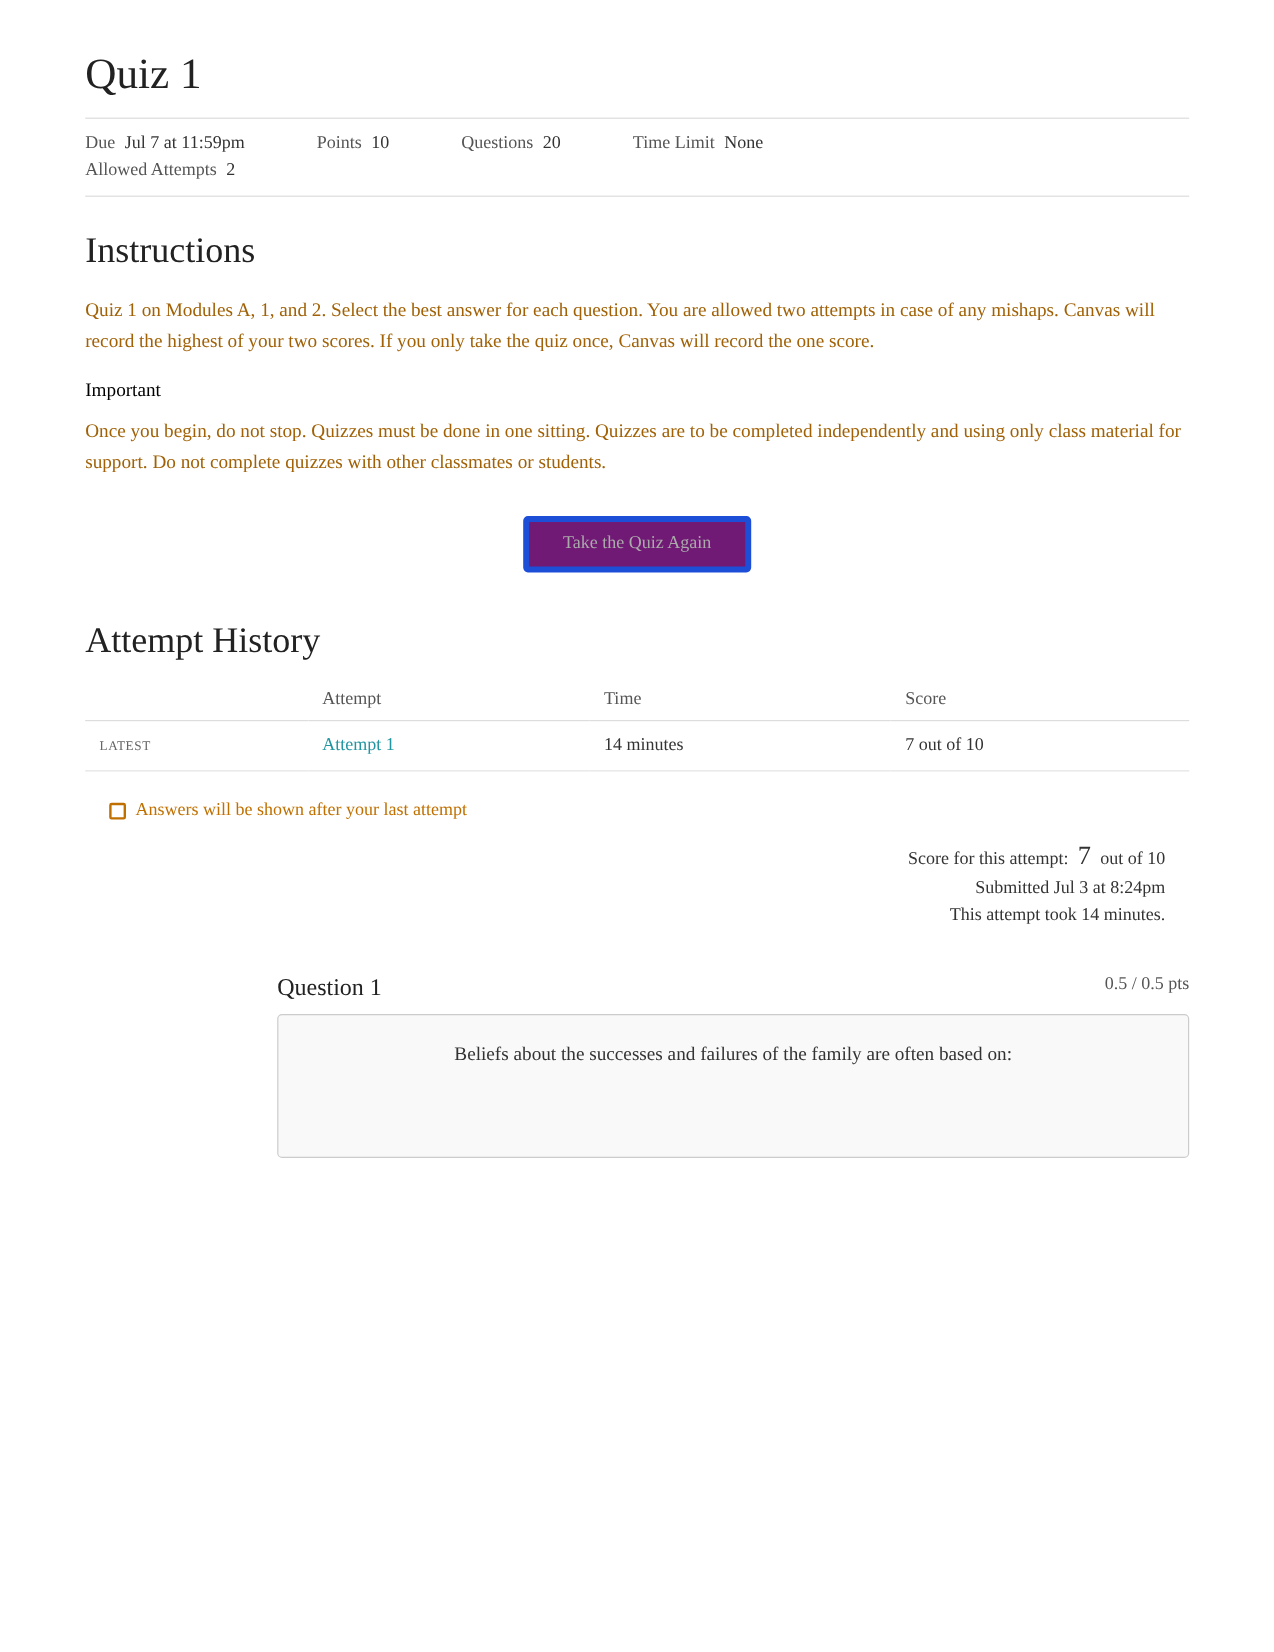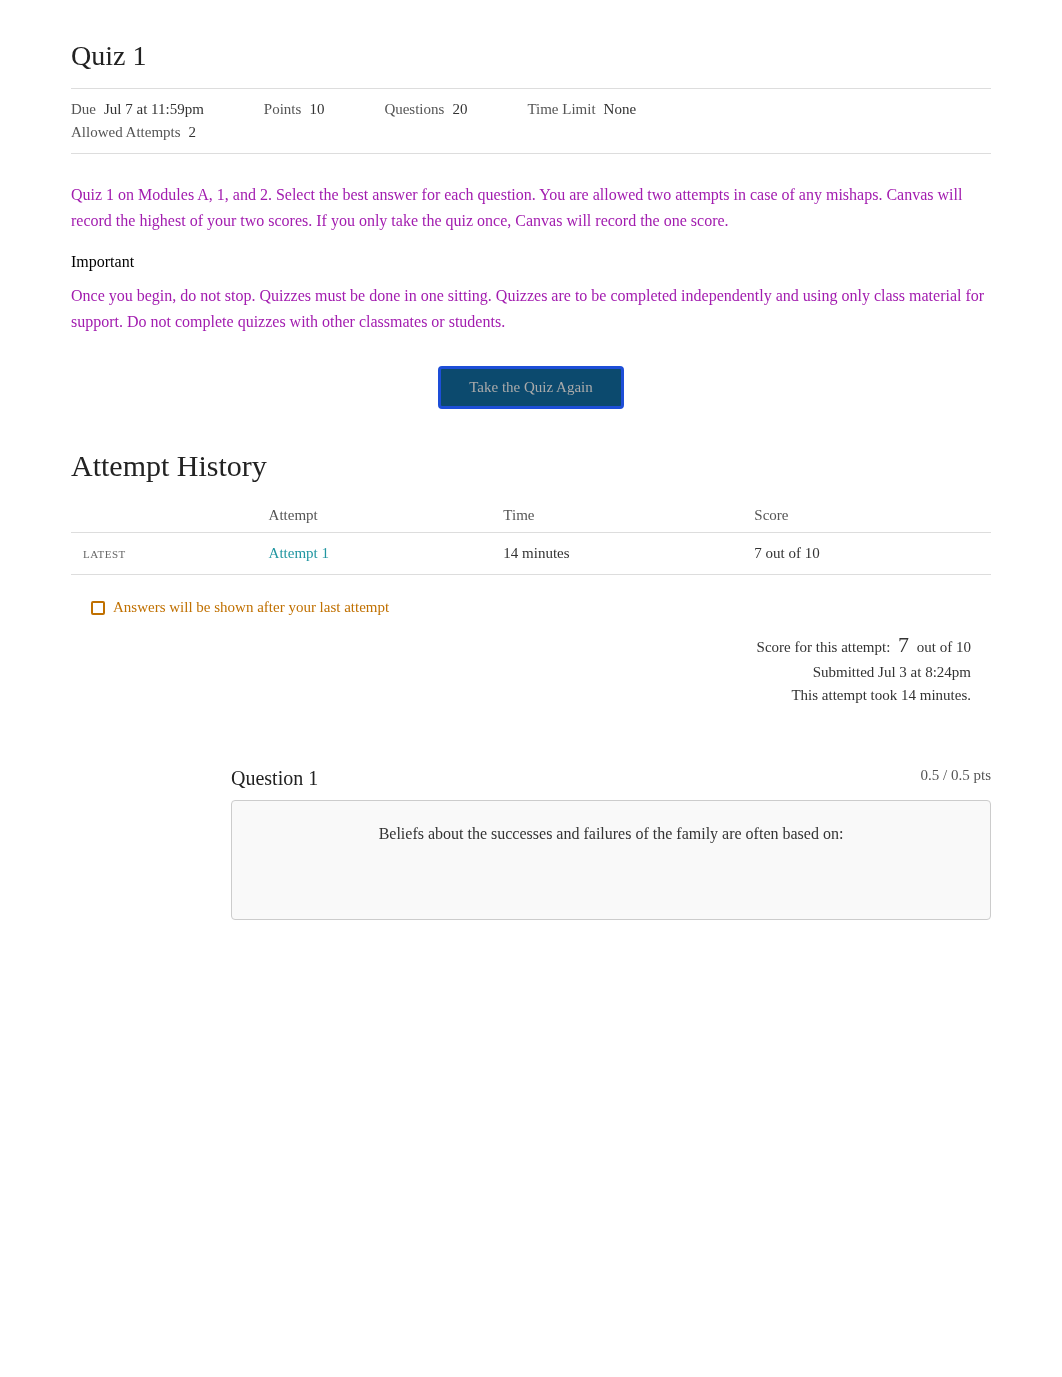--- a/index.html
+++ b/index.html
@@ -18,21 +18,21 @@
       padding: 0;
     }
 
     .page-container {
       max-width: 960px;
       margin: 0 auto;
       padding: 40px 20px;
     }
 
     .quiz-title {
-      font-size: 28px;
+      font-size: 36px;
       font-weight: normal;
       color: #222;
       margin-bottom: 16px;
     }
 
     .quiz-meta-bar {
       border-top: 1px solid #ddd;
       border-bottom: 1px solid #ddd;
       padding: 12px 0;
       margin-bottom: 28px;
@@ -67,41 +67,41 @@
     .section-title {
       font-size: 30px;
       font-weight: normal;
       color: #222;
       margin-bottom: 20px;
     }
 
     .instructions-text {
       font-size: 16px;
       line-height: 1.6;
-      color: #a21caf;
+      color: #a16207;
       margin-bottom: 20px;
     }
 
     .important-label {
       font-size: 16px;
       color: #000000;
       margin-bottom: 12px;
     }
 
     .take-quiz-btn-container {
       display: flex;
       justify-content: center;
       margin: 32px 0 40px 0;
     }
 
     .take-quiz-btn {
       padding: 10px 28px;
-      border: 3px solid #1d4ed8;
+      border: 5px solid #1d4ed8;
       border-radius: 4px;
-      background: #0c4a6e;
+      background: #701a75;
       color: #aaa;
       font-size: 15px;
       cursor: not-allowed;
       font-family: Georgia, serif;
     }
 
     .attempt-history-title {
       font-size: 30px;
       font-weight: normal;
       color: #222;
@@ -176,21 +176,21 @@
     }
 
     .score-number {
       font-size: 22px;
       font-weight: normal;
       color: #333;
       margin: 0 4px;
     }
 
     .question-section {
-      margin-top: 37px;
+      margin-top: 14px;
     }
 
     .question-header {
       display: flex;
       justify-content: space-between;
       align-items: flex-start;
       margin-bottom: 10px;
       padding-left: 160px;
     }
 
@@ -249,20 +249,21 @@
     </div>
     <div class="quiz-meta-row">
       <div class="meta-item">
         <span class="meta-label">Allowed Attempts</span>
         <span class="meta-value">2</span>
       </div>
     </div>
   </div>
 
   <section>
+    <h2 class="section-title">Instructions</h2>
 
     <p class="instructions-text">Quiz 1 on Modules A, 1, and 2. Select the best answer for each question. You are allowed two attempts in case of any mishaps. Canvas will record the highest of your two scores. If you only take the quiz once, Canvas will record the one score.</p>
 
     <p class="important-label">Important</p>
 
     <p class="instructions-text">Once you begin, do not stop. Quizzes must be done in one sitting. Quizzes are to be completed independently and using only class material for support. Do not complete quizzes with other classmates or students.</p>
   </section>
 
   <div class="take-quiz-btn-container">
     <button class="take-quiz-btn" disabled="">Take the Quiz Again</button>

